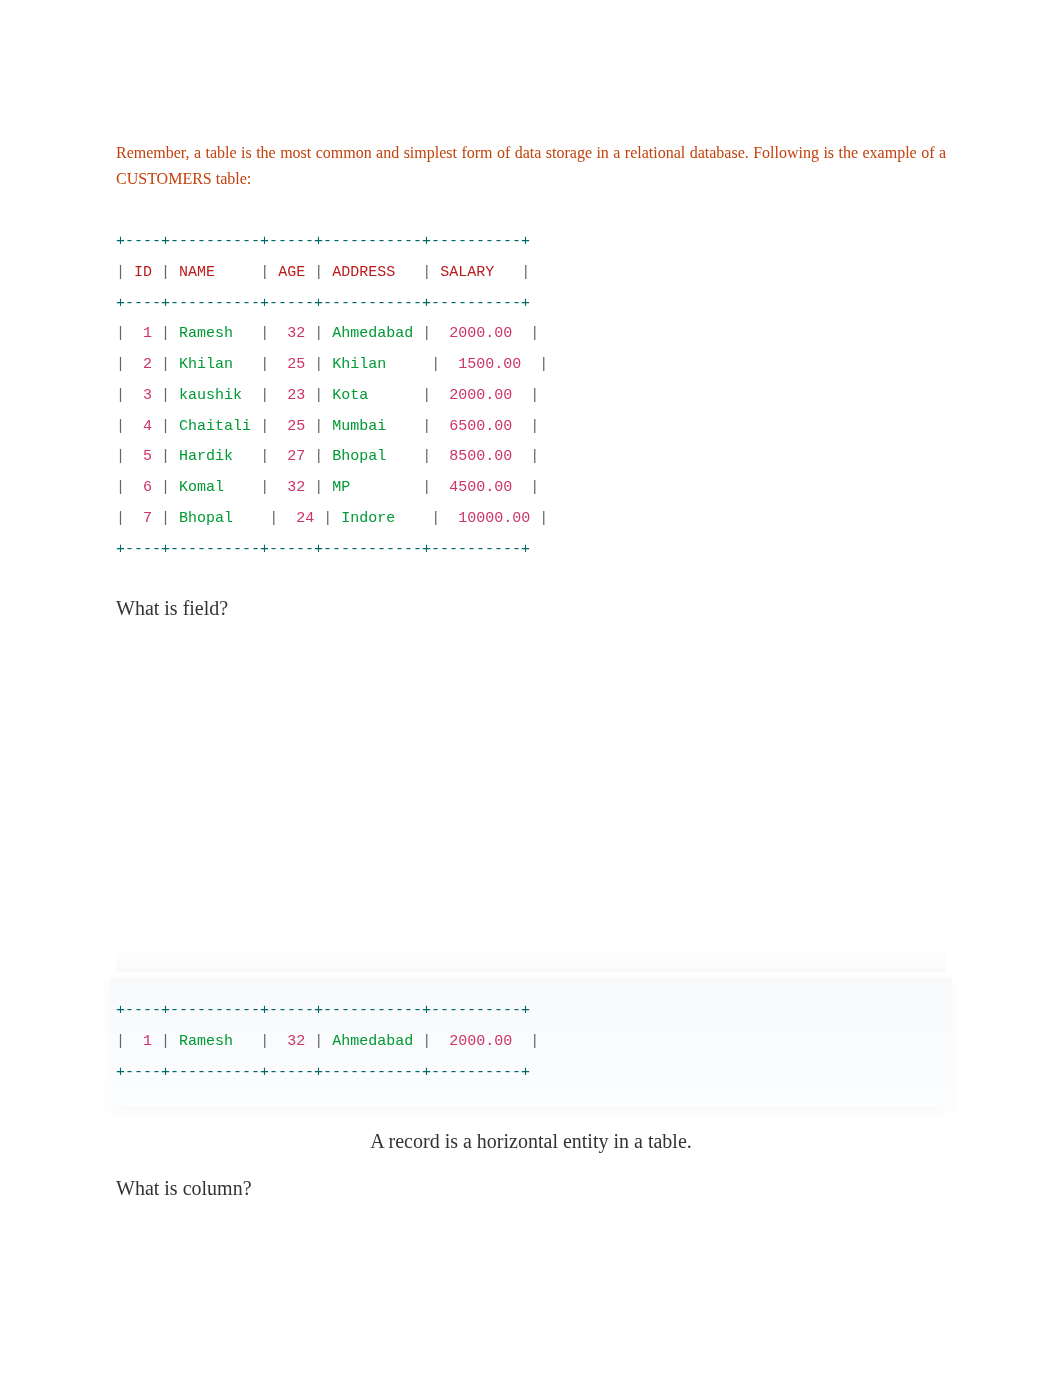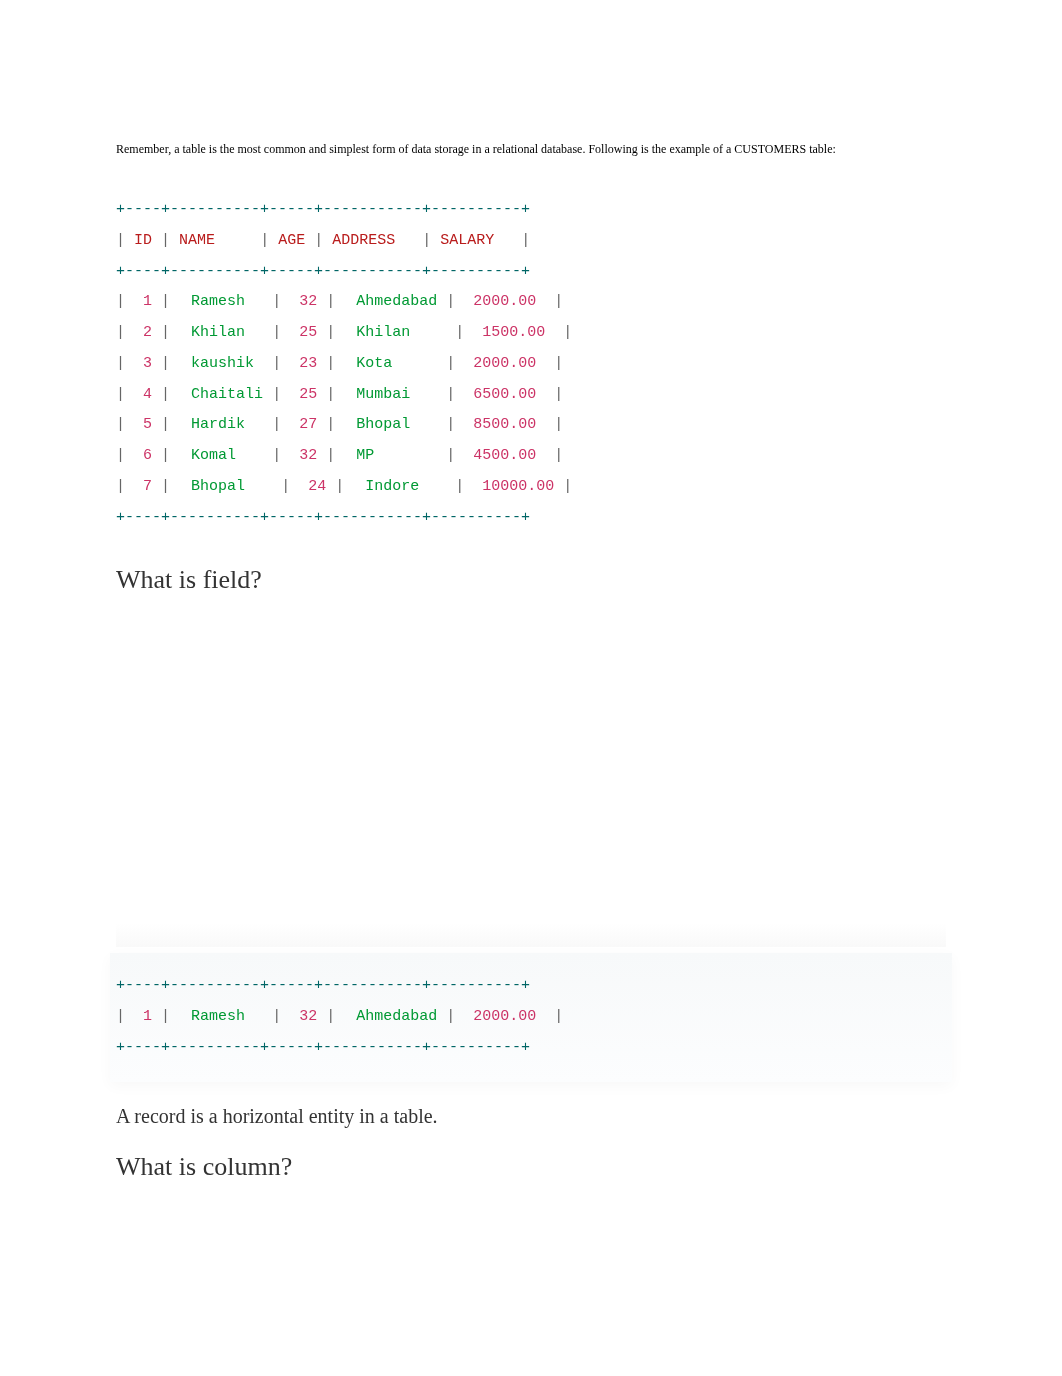--- a/index.html
+++ b/index.html
@@ -5,59 +5,60 @@
     * { margin: 0; padding: 0; box-sizing: border-box; }
     body {
       width: 1062px;
       height: 1376px;
       background: #fff;
       font-family: Georgia, 'Times New Roman', serif;
       color: #333;
       padding: 140px 116px 0 116px;
     }
     .intro {
-      font-size: 12px;
+      font-size: 16px;
       line-height: 1.6;
       text-align: justify;
-      color: #000000;
+      color: #c2410c;
       margin-bottom: 36px;
     }
     .code-block {
       font-family: 'Courier New', Courier, monospace;
       font-size: 15px;
       line-height: 2.05;
       color: #333;
       margin-bottom: 32px;
       white-space: pre;
     }
     .code-block .b { color: #006666; } 
     .code-block .p { color: #666; }    
     .code-block .n { color: #cc3366; } 
-    .code-block .s { color: #009933; margin-left: 12px; } 
+    .code-block .s { color: #009933; } 
     .code-block .h { color: #b91c1c; }    
     .heading {
-      font-size: 26px;
+      font-size: 20px;
       color: #333;
       font-weight: normal;
       margin-top: 8px;
       margin-bottom: 8px;
     }
     .gap { height: 320px; }
     .record-block {
       background: linear-gradient(to bottom, #f7f9fa 0%, #fcfdfe 100%);
       padding: 18px 0 18px 0;
       margin: 0 -6px 18px -6px;
       box-shadow: 0 4px 14px rgba(0,0,0,0.03);
     }
     .record-block .code-block { margin-bottom: 0; padding-left: 6px; }
     .para {
       font-size: 20px;
       line-height: 1.6;
       color: #333;
       margin-bottom: 20px;
+      text-align: center;
     }
     .blur-hint {
       height: 24px;
       margin: 0 0 6px 0;
       background: linear-gradient(to bottom, rgba(230,230,230,0) 0%, rgba(240,240,240,0.4) 100%);
     }
   </style>
 </head>
 <body>
 

